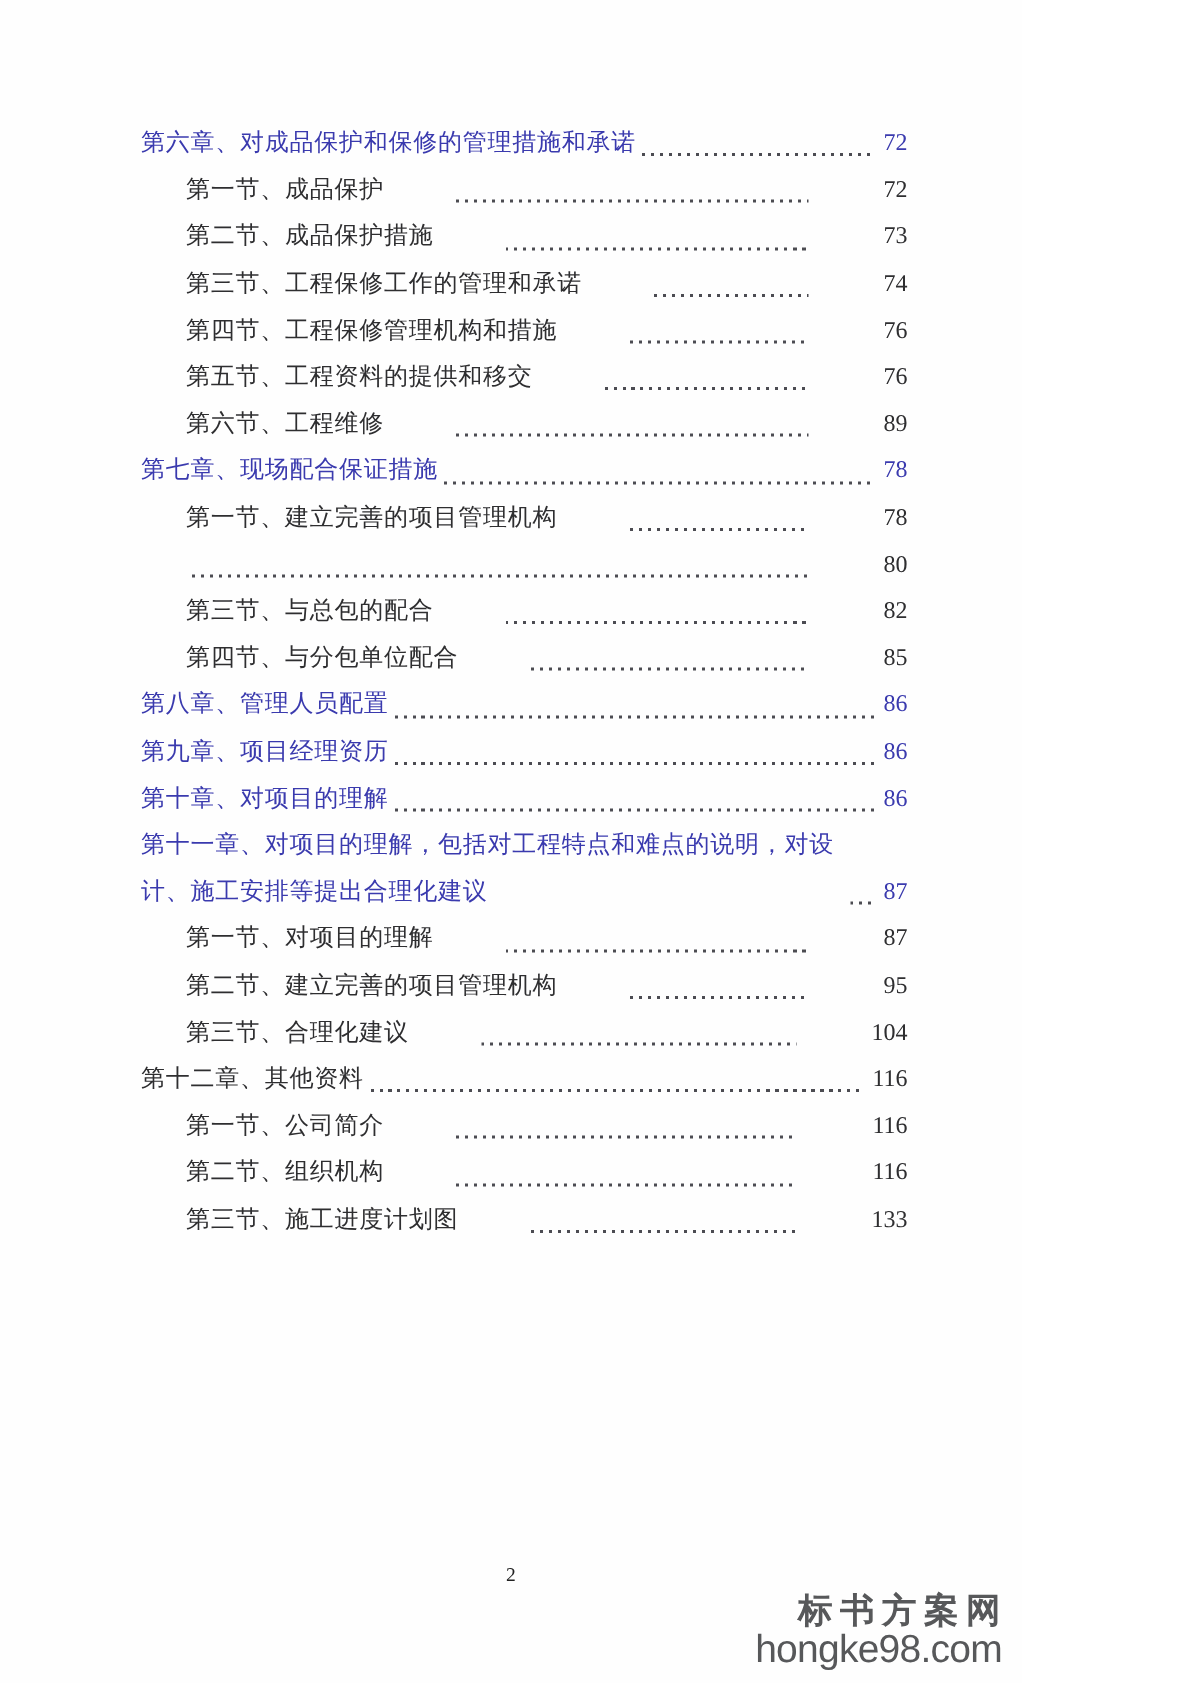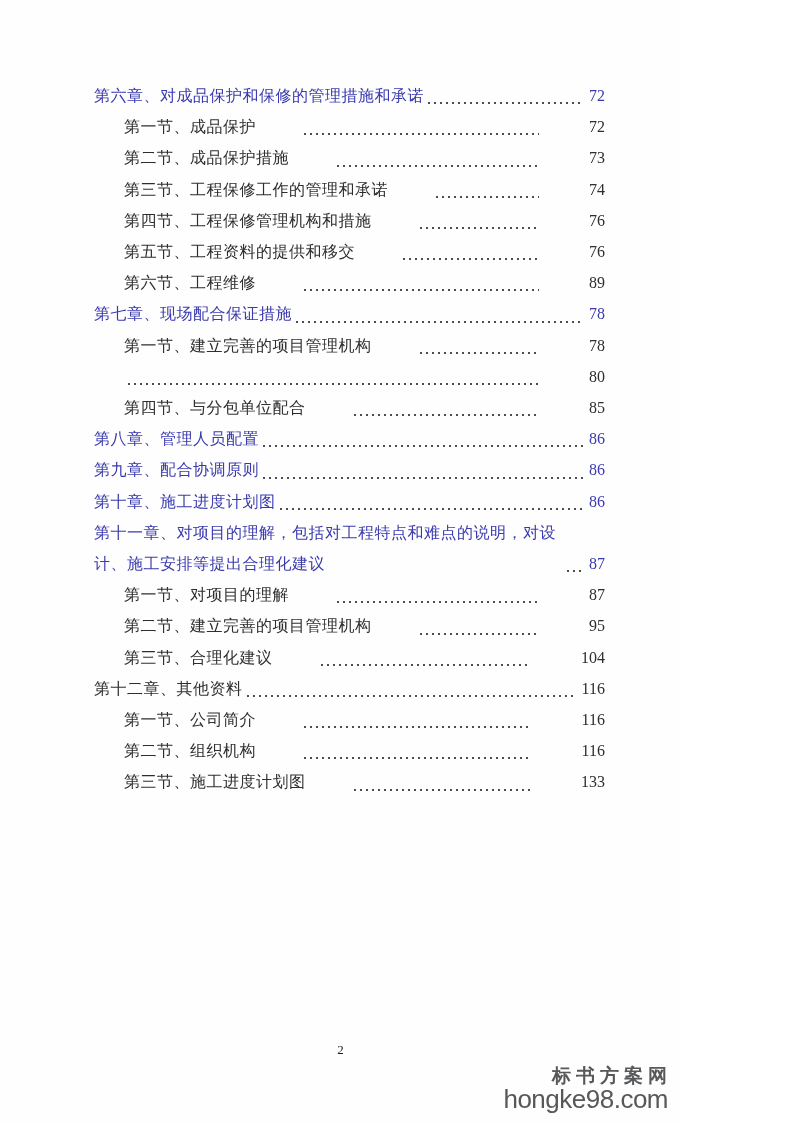--- a/index.html
+++ b/index.html
@@ -48,21 +48,21 @@
   .watermark {
     position: absolute;
     right: 13px;
     bottom: 9px;
     text-align: right;
     color: var(--wm, #57585a);
     font-family: "Liberation Sans", "DejaVu Sans", sans-serif;
     line-height: 1.04;
   }
   .watermark-name {
-    font-size: 19px;
+    font-size: 23px;
     font-weight: bold;
     letter-spacing: 5px;
     margin-right: -4px;
     margin-top: 28px;
   }
   .watermark-url {
     font-size: 26px;
     font-weight: normal;
     letter-spacing: -0.5px;
   }
@@ -125,41 +125,46 @@
     <span class="toc-label">第一节、建立完善的项目管理机构</span>
     <span class="toc-leader"></span>
     <span class="toc-page">78</span>
   </div>
 
   <div class="toc-row section">
     <span class="toc-leader"></span>
     <span class="toc-page">80</span>
   </div>
 
+  <div class="toc-row section">
+    <span class="toc-label">第三节、与总包的配合</span>
+    <span class="toc-leader"></span>
+    <span class="toc-page">82</span>
+  </div>
 
   <div class="toc-row section">
     <span class="toc-label">第四节、与分包单位配合</span>
     <span class="toc-leader"></span>
     <span class="toc-page">85</span>
   </div>
 
   <div class="toc-row chapter accent">
     <span class="toc-label">第八章、管理人员配置</span>
     <span class="toc-leader"></span>
     <span class="toc-page">86</span>
   </div>
 
   <div class="toc-row chapter accent">
-    <span class="toc-label">第九章、配合协调原则</span>
+    <span class="toc-label">第九章、项目经理资历</span>
     <span class="toc-leader"></span>
     <span class="toc-page">86</span>
   </div>
 
   <div class="toc-row chapter accent">
-    <span class="toc-label">第十章、施工进度计划图</span>
+    <span class="toc-label">第十章、对项目的理解</span>
     <span class="toc-leader"></span>
     <span class="toc-page">86</span>
   </div>
 
   <div class="toc-row chapter accent">
     <span class="toc-label">第十一章、对项目的理解，包括对工程特点和难点的说明，对设计、施工安排等提出合理化建议</span>
     <span class="toc-leader"></span>
     <span class="toc-page">87</span>
   </div>
 

